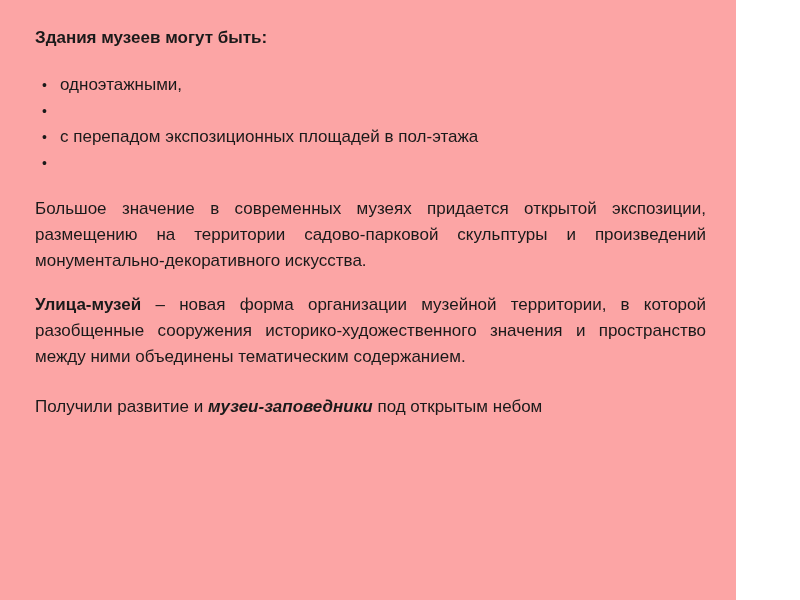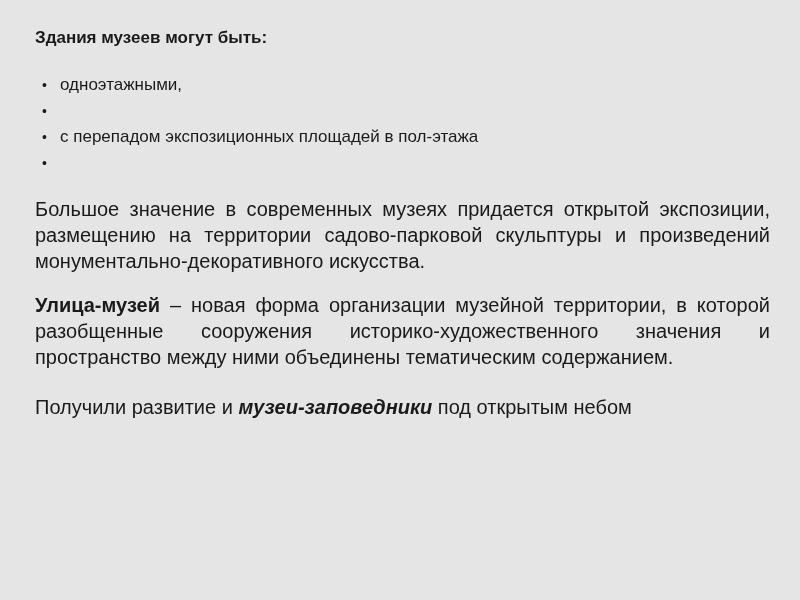--- a/index.html
+++ b/index.html
@@ -9,24 +9,24 @@
   }
   body {
     width: 800px;
     height: 600px;
     overflow: hidden;
     font-family: "Liberation Sans", sans-serif;
     color: #1a1a1a;
   }
   .slide {
     box-sizing: border-box;
-    width: 800px;
+    width: 736px;
     height: 600px;
     padding: 26px 30px 0 35px;
-    background: #e5e5e5;
+    background: #fca5a5;
   }
   .heading {
     font-size: 17px;
     line-height: 24px;
     font-weight: bold;
     margin: 0 0 22px 0;
   }
   .bullets {
     list-style: none;
     margin: 0 0 20px 0;
@@ -39,21 +39,21 @@
   }
   .dot {
     box-sizing: border-box;
     width: 25px;
     padding-left: 7px;
     flex: 0 0 25px;
     font-size: 14px;
     line-height: 26px;
   }
   .para {
-    font-size: 20px;
+    font-size: 17px;
     line-height: 26px;
     margin: 0 0 18px 0;
   }
   .justify {
     text-align: justify;
   }
   .para-last {
     margin: 24px 0 8px 0;
   }
   .bold-italic {

